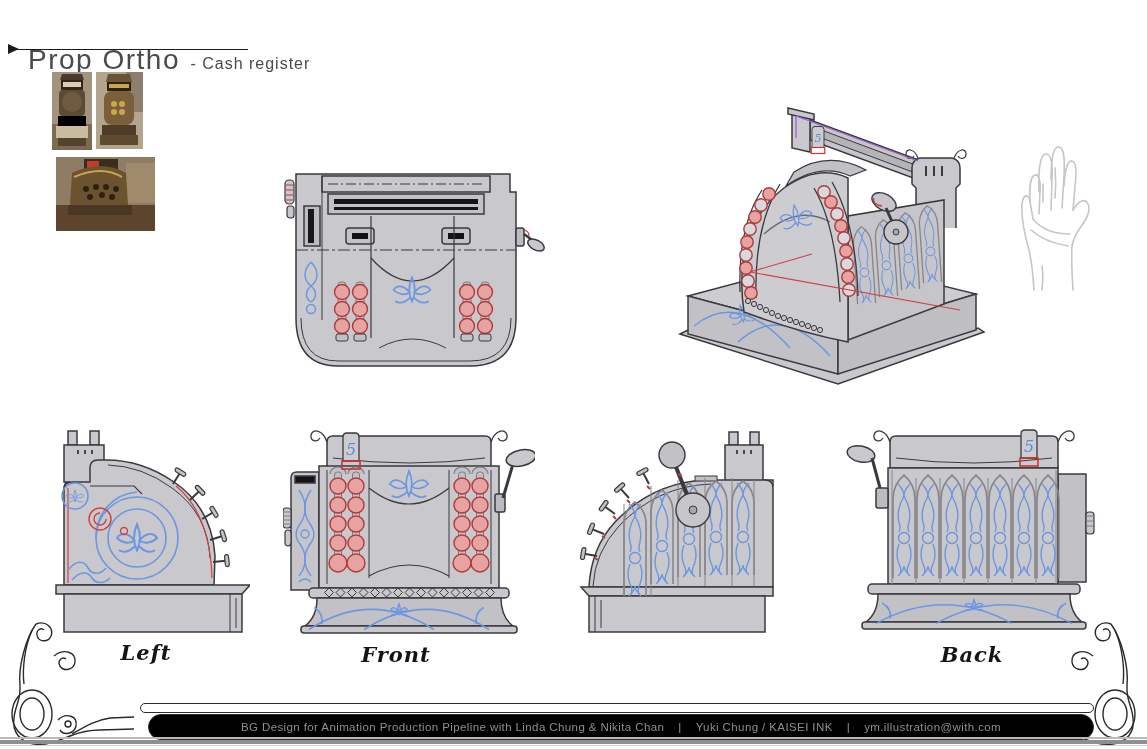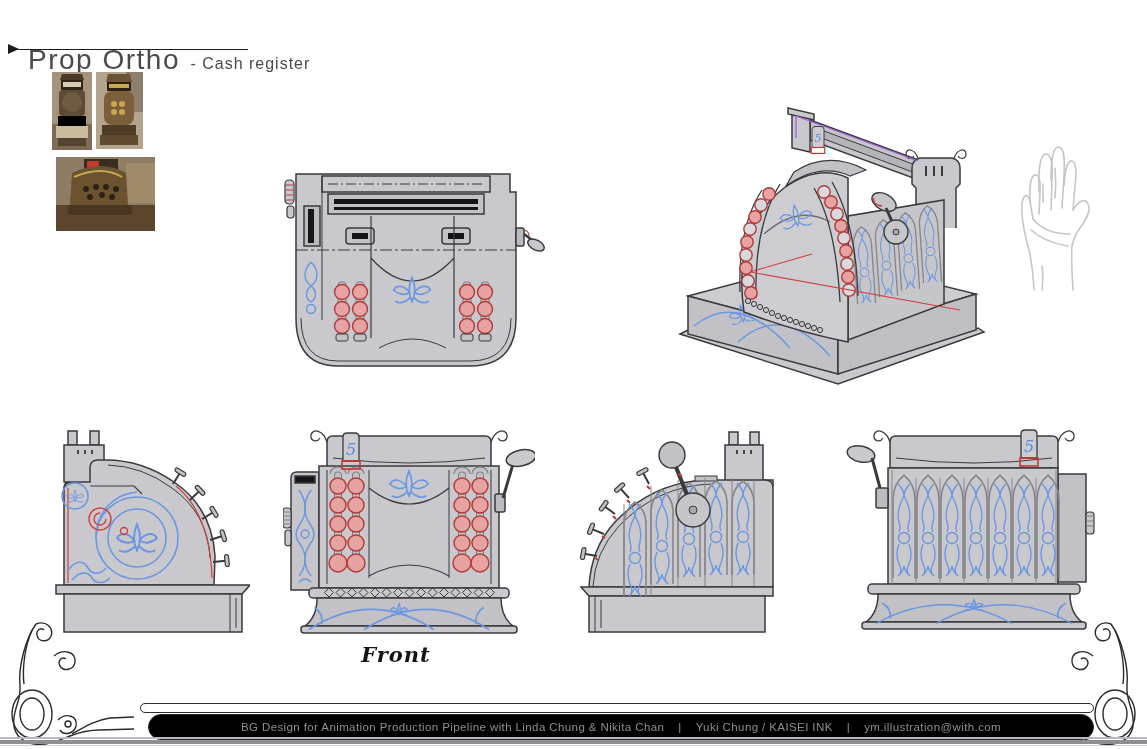--- a/index.html
+++ b/index.html
@@ -329,20 +329,21 @@
       <circle cx="82" cy="103" r="3.5"></circle>
     </g>
     <g>
       <use href="#tpin" transform="translate(131 56) rotate(-58)"></use>
       <use href="#tpin" transform="translate(148 72) rotate(-44)"></use>
       <use href="#tpin" transform="translate(160 91) rotate(-31)"></use>
       <use href="#tpin" transform="translate(168 112) rotate(-18)"></use>
       <use href="#tpin" transform="translate(171 134) rotate(-6)"></use>
     </g>
   </svg>
+  <div class="vlabel" style="left:42px;top:640px;width:208px">Left</div>
 
   <svg class="abs" style="left:283px;top:426px" width="252" height="214" viewBox="0 0 252 214">
     <g stroke="#3a3a3e" stroke-width="1.5">
       <path d="M44 42 V16 Q44 10 50 10 H202 Q208 10 208 16 V42 Z" fill="#c9c9cd"></path>
       <path d="M50 32 Q126 42 202 32" fill="none" stroke-width="1"></path>
       <path d="M44 16 C40 4 30 2 28 9 C27 15 34 17 37 12" fill="none" stroke-width="1.3"></path>
       <path d="M208 16 C212 4 222 2 224 9 C225 15 218 17 215 12" fill="none" stroke-width="1.3"></path>
       <path d="M8 52 Q8 46 14 46 H36 V164 H8 Z" fill="#c6c6ca"></path>
       <rect x="36" y="40" width="180" height="122" fill="#c9c9cd"></rect>
       <path d="M44 44 V158 M208 44 V158 M86 44 V152 M166 44 V152" fill="none" stroke-width="1"></path>
@@ -465,20 +466,21 @@
       <use href="#vase" transform="translate(106 104)"></use>
       <use href="#vase" transform="translate(130 104)"></use>
       <use href="#vase" transform="translate(154 104)"></use>
       <use href="#vase" transform="translate(178 104)"></use>
       <use href="#vase" transform="translate(202 104)"></use>
       <use href="#basearch" transform="translate(28 172) scale(1.0,0.85)" stroke-width="1.7"></use>
     </g>
     <use href="#flag" transform="translate(183 30)"></use>
     <text x="183" y="26" text-anchor="middle" font-family="DejaVu Serif,serif" font-style="italic" font-size="16" fill="#5b8dd9">5</text>
   </svg>
+  <div class="vlabel" style="left:846px;top:642px;width:252px">Back</div>
 
   <svg class="abs" style="left:2px;top:622px" width="132" height="126" viewBox="0 0 132 126">
     <g fill="none" stroke="#2a2a2a" stroke-width="1.4">
       <path d="M34 2 C24 16 16 44 18 64 C19 78 13 84 12 96 C10 110 18 120 32 122 C46 124 58 118 68 114 C78 110 88 108 98 108"></path>
       <path d="M34 2 C44 -2 52 6 49 14 C46 21 36 20 35 13 C34 8 39 5 42 8"></path>
       <path d="M30 8 C23 24 20 46 22 62"></path>
       <ellipse cx="30" cy="92" rx="20" ry="24"></ellipse>
       <ellipse cx="30" cy="92" rx="12" ry="16"></ellipse>
       <path d="M52 34 C62 26 74 30 73 40 C72 48 62 50 58 44 C55 39 60 34 64 37"></path>
       <path d="M56 98 C64 90 76 94 74 104 C72 112 62 114 58 108"></path>

